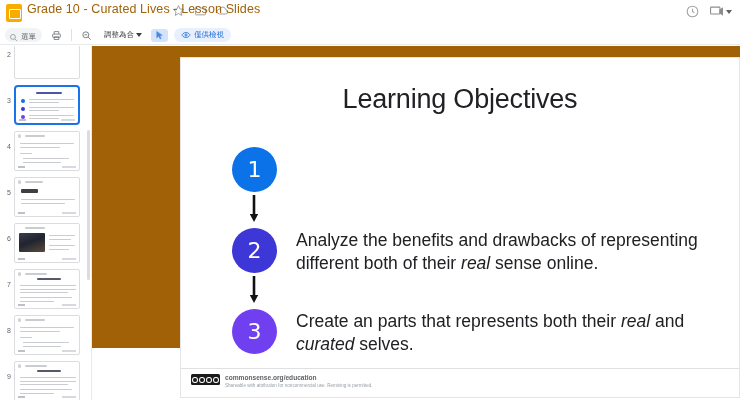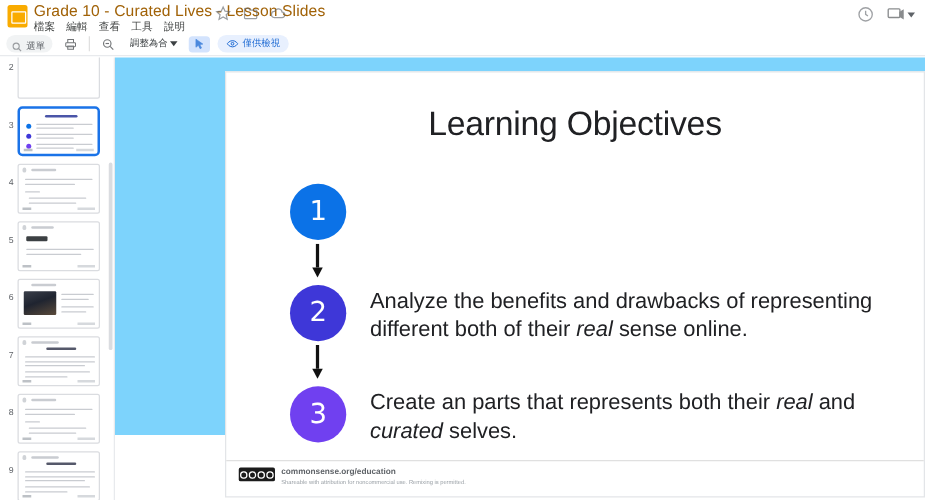--- a/index.html
+++ b/index.html
@@ -74,21 +74,21 @@
   .th-foot-l { position: absolute; left: 3px; bottom: 2px; width: 7px; height: 2px; background: #bdc1c6; }
   .th-foot-r { position: absolute; right: 3px; bottom: 2px; width: 14px; height: 2px; background: #d6d9dd; }
   .th-img { position: absolute; left: 4px; top: 9px; width: 26px; height: 19px;
             background: linear-gradient(160deg,#3b3f4a 0%, #1f2430 45%, #5a4a3a 100%); border-radius: 1px; }
   .th-kicker-dot { position: absolute; left: 3px; top: 2.2px; width: 3.4px; height: 3.4px; border-radius: 50%; background: #d0d3d7; }
   .th-big-word { position: absolute; left: 6px; top: 11px; width: 17px; height: 4px; background: #3c4043; border-radius: 1px; }
   .strip-scroll { position: absolute; right: 2px; top: 84px; width: 3px; height: 150px; background: #dadce0; border-radius: 2px; }
   .strip-border { position: absolute; left: 91px; top: 46px; width: 1px; height: 354px; background: #e8eaed; }
 
   
-  .canvas { position: absolute; left: 92px; top: 46px; width: 648px; height: 302px; background: #7dd3fc; }
+  .canvas { position: absolute; left: 92px; top: 46px; width: 648px; height: 302px; background: #a16207; }
   .slide {
     position: absolute; left: 88px; top: 11px; width: 560px; height: 341px;
     background: #fff; border: 1px solid #e3e5e8;
   }
   .slide-title {
     position: absolute; left: 0; right: 0; top: 26px; text-align: center;
     font-size: 27px; color: #202124; font-weight: 400; letter-spacing: -.2px;
   }
   .circle {
     position: absolute; width: 45px; height: 45px; border-radius: 50%;
@@ -129,27 +129,20 @@
         <polygon points="12,3 14.8,9.2 21.5,9.9 16.5,14.4 18,21 12,17.6 6,21 7.5,14.4 2.5,9.9 9.2,9.2"></polygon>
       </svg>
       <svg class="ti" viewBox="0 0 24 24" fill="none" stroke="#5f6368" stroke-width="1.8">
         <path d="M3 19V6a1 1 0 0 1 1-1h5l2 2.5h9a1 1 0 0 1 1 1V19a1 1 0 0 1-1 1H4a1 1 0 0 1-1-1z"></path>
       </svg>
       <svg class="ti" viewBox="0 0 24 24" fill="none" stroke="#5f6368" stroke-width="1.8">
         <path d="M6.5 18.5h11a4 4 0 0 0 .4-8 5.6 5.6 0 0 0-10.8-1.2A3.8 3.8 0 0 0 6.5 18.5z"></path>
       </svg>
     </div>
 
-    <div class="menu-row">
-      <span class="menu-item">檔案</span>
-      <span class="menu-item">編輯</span>
-      <span class="menu-item">查看</span>
-      <span class="menu-item">工具</span>
-      <span class="menu-item">說明</span>
-    </div>
 
     <div class="top-right">
       <svg class="tr-icon" viewBox="0 0 24 24" fill="none" stroke="#5f6368" stroke-width="1.7">
         <circle cx="12" cy="12" r="8.5"></circle>
           <path d="M12 7.5V12l3 2"></path>
       </svg>
       <div class="present-btn">
         <svg class="tr-icon" viewBox="0 0 24 24" fill="none" stroke="#3c4043" stroke-width="1.7">
           <rect x="2.5" y="5" width="15" height="11" rx="1.2"></rect>
             <path d="M17.5 9.5l4-2.6v10.2l-4-2.6z" fill="#3c4043"></path>

